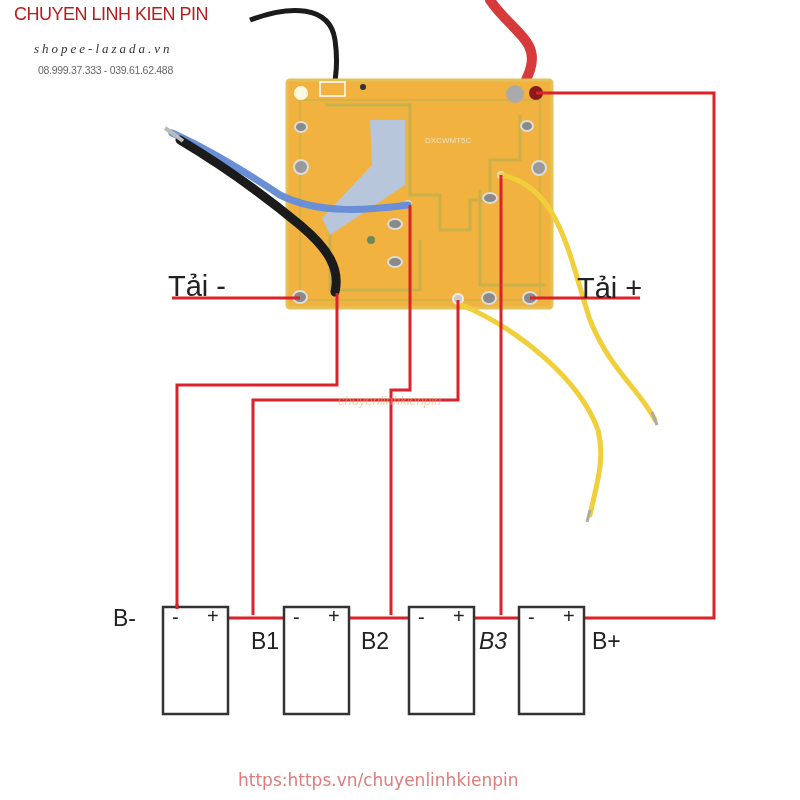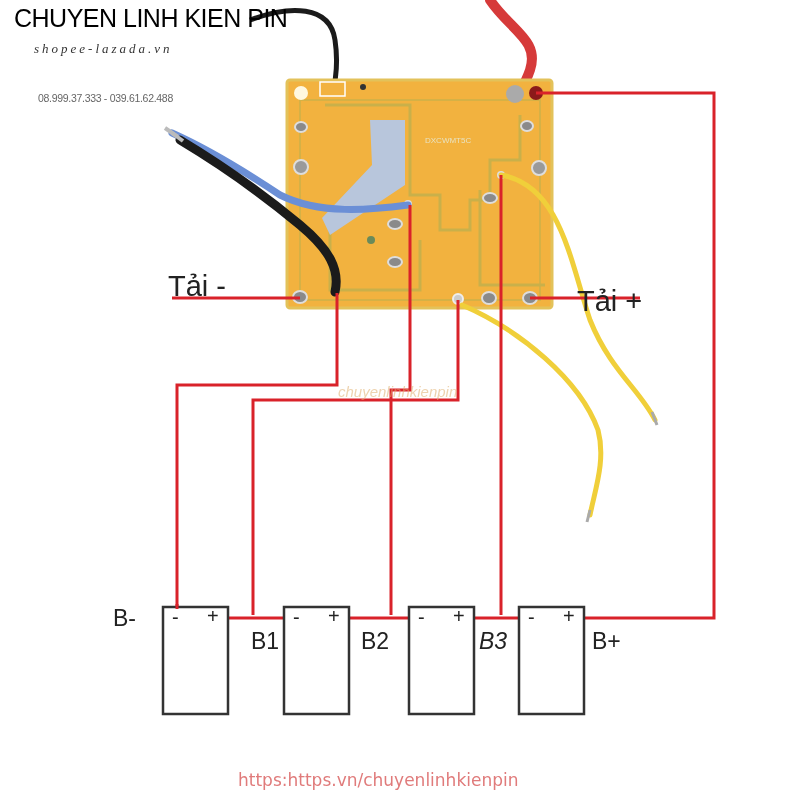--- a/index.html
+++ b/index.html
@@ -1,20 +1,20 @@
 <!DOCTYPE html>
 <html><head>
 <meta charset="utf-8">
 <style>
   html, body { margin:0; padding:0; background:#ffffff; }
   body { width:800px; height:800px; position:relative; overflow:hidden; font-family:"Liberation Sans", sans-serif; }
   #stage { position:absolute; left:0; top:0; width:800px; height:800px; }
-  .brand { position:absolute; left:14px; top:4px; font-family:"Liberation Sans", sans-serif; font-size:25px; color:#000000; letter-spacing:-0.5px; font-weight:normal;text-align:right; }
+  .brand { position:absolute; left:14px; top:4px; font-family:"Liberation Sans", sans-serif; font-size:18px; color:#b91c1c; letter-spacing:-0.5px; font-weight:normal;text-align:right; }
   .shop { position:absolute; left:34px; top:41px; font-family:"Liberation Serif", serif; font-style:italic; font-weight:normal; font-size:13px; color:#333; letter-spacing:3px; }
-  .phone { position:absolute; left:38px; top:64px; font-family:"Liberation Sans", sans-serif; font-size:10.5px; color:#666; letter-spacing:-0.3px;margin-top:28px; }
+  .phone { position:absolute; left:38px; top:64px; font-family:"Liberation Sans", sans-serif; font-size:10.5px; color:#666; letter-spacing:-0.3px; }
   .url { position:absolute; left:238px; top:770px; font-family:"DejaVu Sans", sans-serif; font-size:17px; color:#e07b7b; }
   .lbl { position:absolute; font-family:"Liberation Sans", sans-serif; color:#222; }
   .tai { font-size:29px; }
   .blab { font-size:23px; }
   .pm { position:absolute; font-family:"Liberation Sans", sans-serif; font-size:20px; color:#222; }
 </style>
 </head>
 <body>
 
 <svg id="stage" width="800" height="800" viewBox="0 0 800 800">
@@ -78,24 +78,24 @@
   <rect x="519" y="607" width="65" height="107" fill="#fff" stroke="#333" stroke-width="2.5"></rect>
 
   <g stroke="#d9222a" stroke-width="3">
     <path d="M177,604 L177,609"></path>
   </g>
 </svg>
 
 <div class="brand">CHUYEN LINH KIEN PIN</div>
 <div class="shop">shopee-lazada.vn</div>
 <div class="phone">08.999.37.333 - 039.61.62.488</div>
-<div class="lbl" style="left:338px;top:383px;font-size:15px;color:#e0b070;opacity:0.55;font-style:italic;">chuyenlinhkienpin</div>
+<div class="lbl" style="left:338px;top:393px;font-size:13px;color:#e0b070;opacity:0.55;font-style:italic;">chuyenlinhkienpin</div>
 
 <div class="lbl tai" style="left:168px;top:270px;">Tải -</div>
-<div class="lbl tai" style="left:577px;top:285px;">Tải +</div>
+<div class="lbl tai" style="left:577px;top:272px;">Tải +</div>
 
 <div class="lbl blab" style="left:113px;top:605px;">B-</div>
 <div class="lbl blab" style="left:251px;top:628px;">B1</div>
 <div class="lbl blab" style="left:361px;top:628px;text-align:center;">B2</div>
 <div class="lbl blab" style="left:479px;top:628px;font-style:italic;">B3</div>
 <div class="lbl blab" style="left:592px;top:628px;">B+</div>
 
 <div class="pm" style="left:172px;top:606px;">-</div>
 <div class="pm" style="left:207px;top:605px;">+</div>
 <div class="pm" style="left:293px;top:606px;">-</div>

